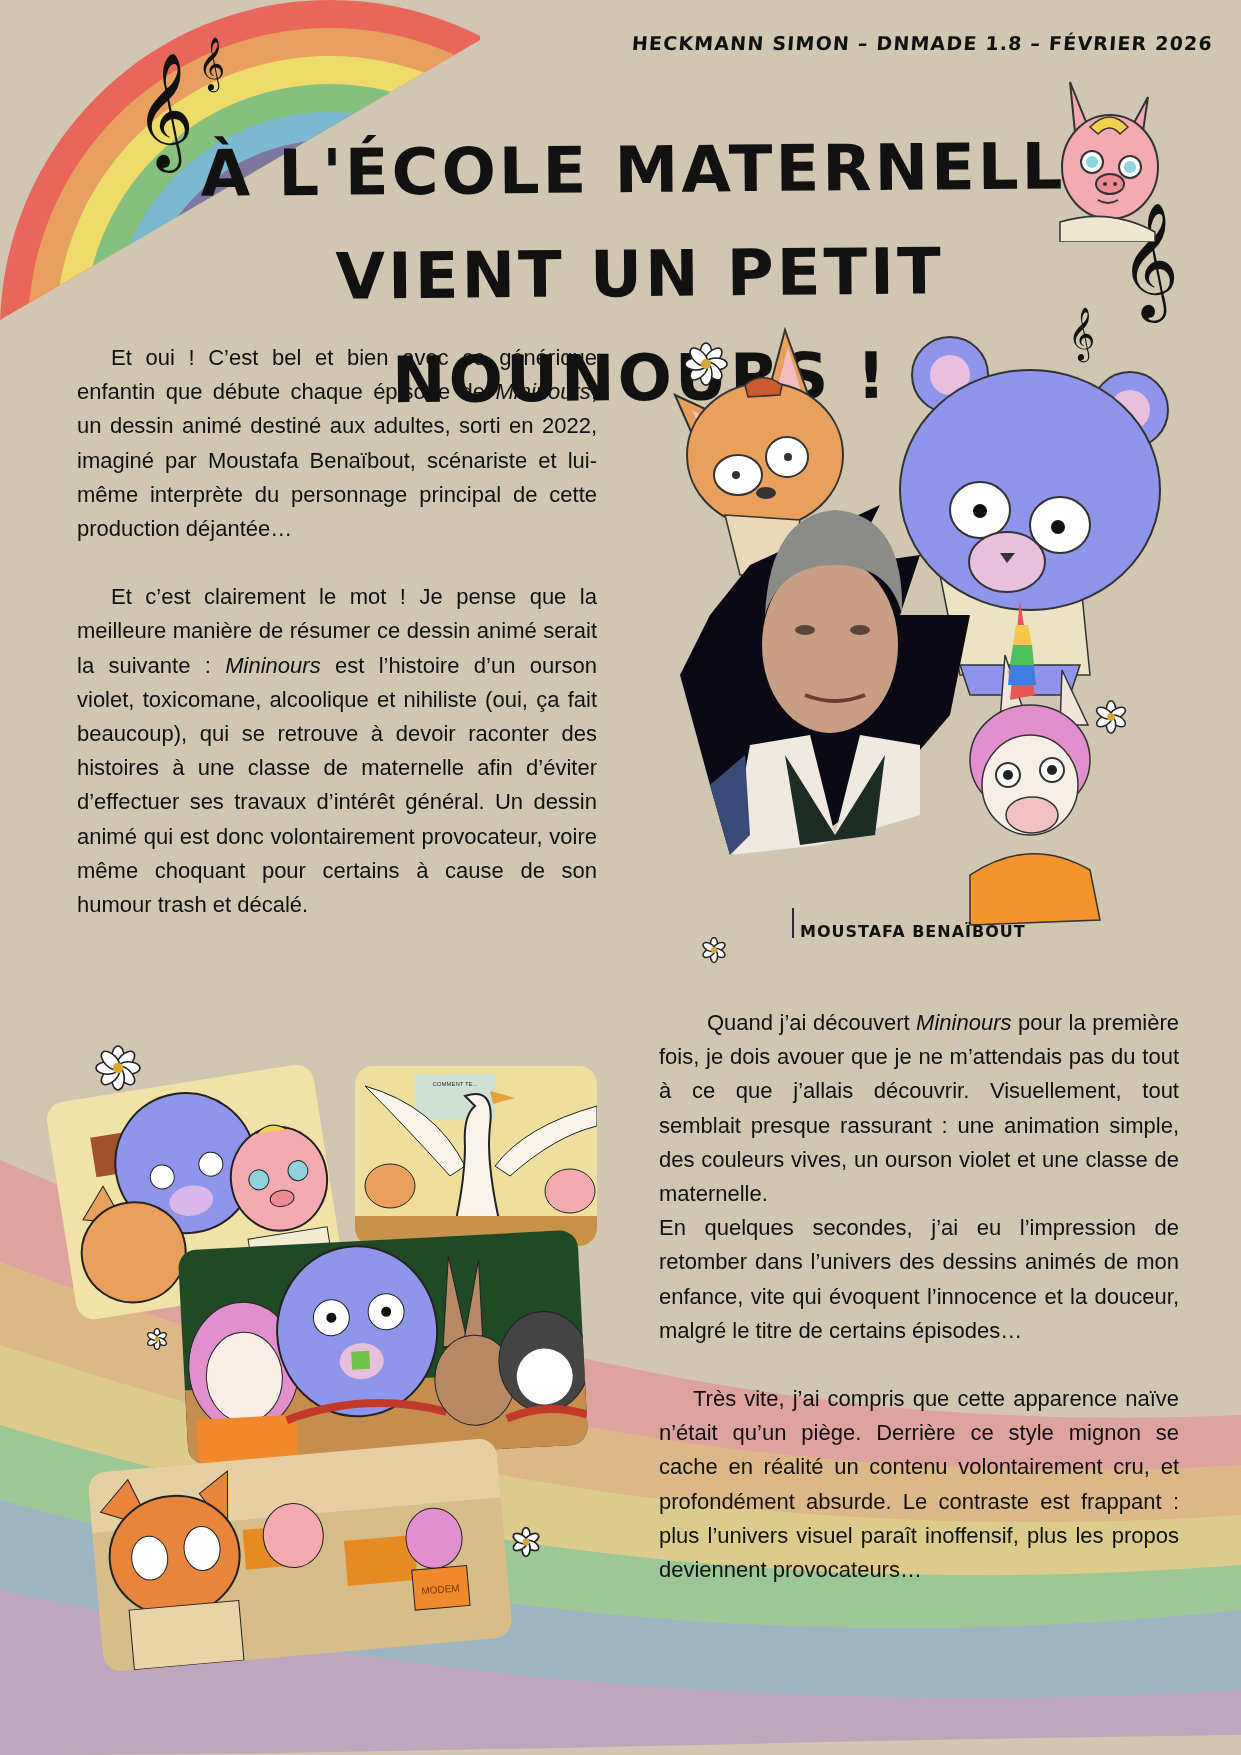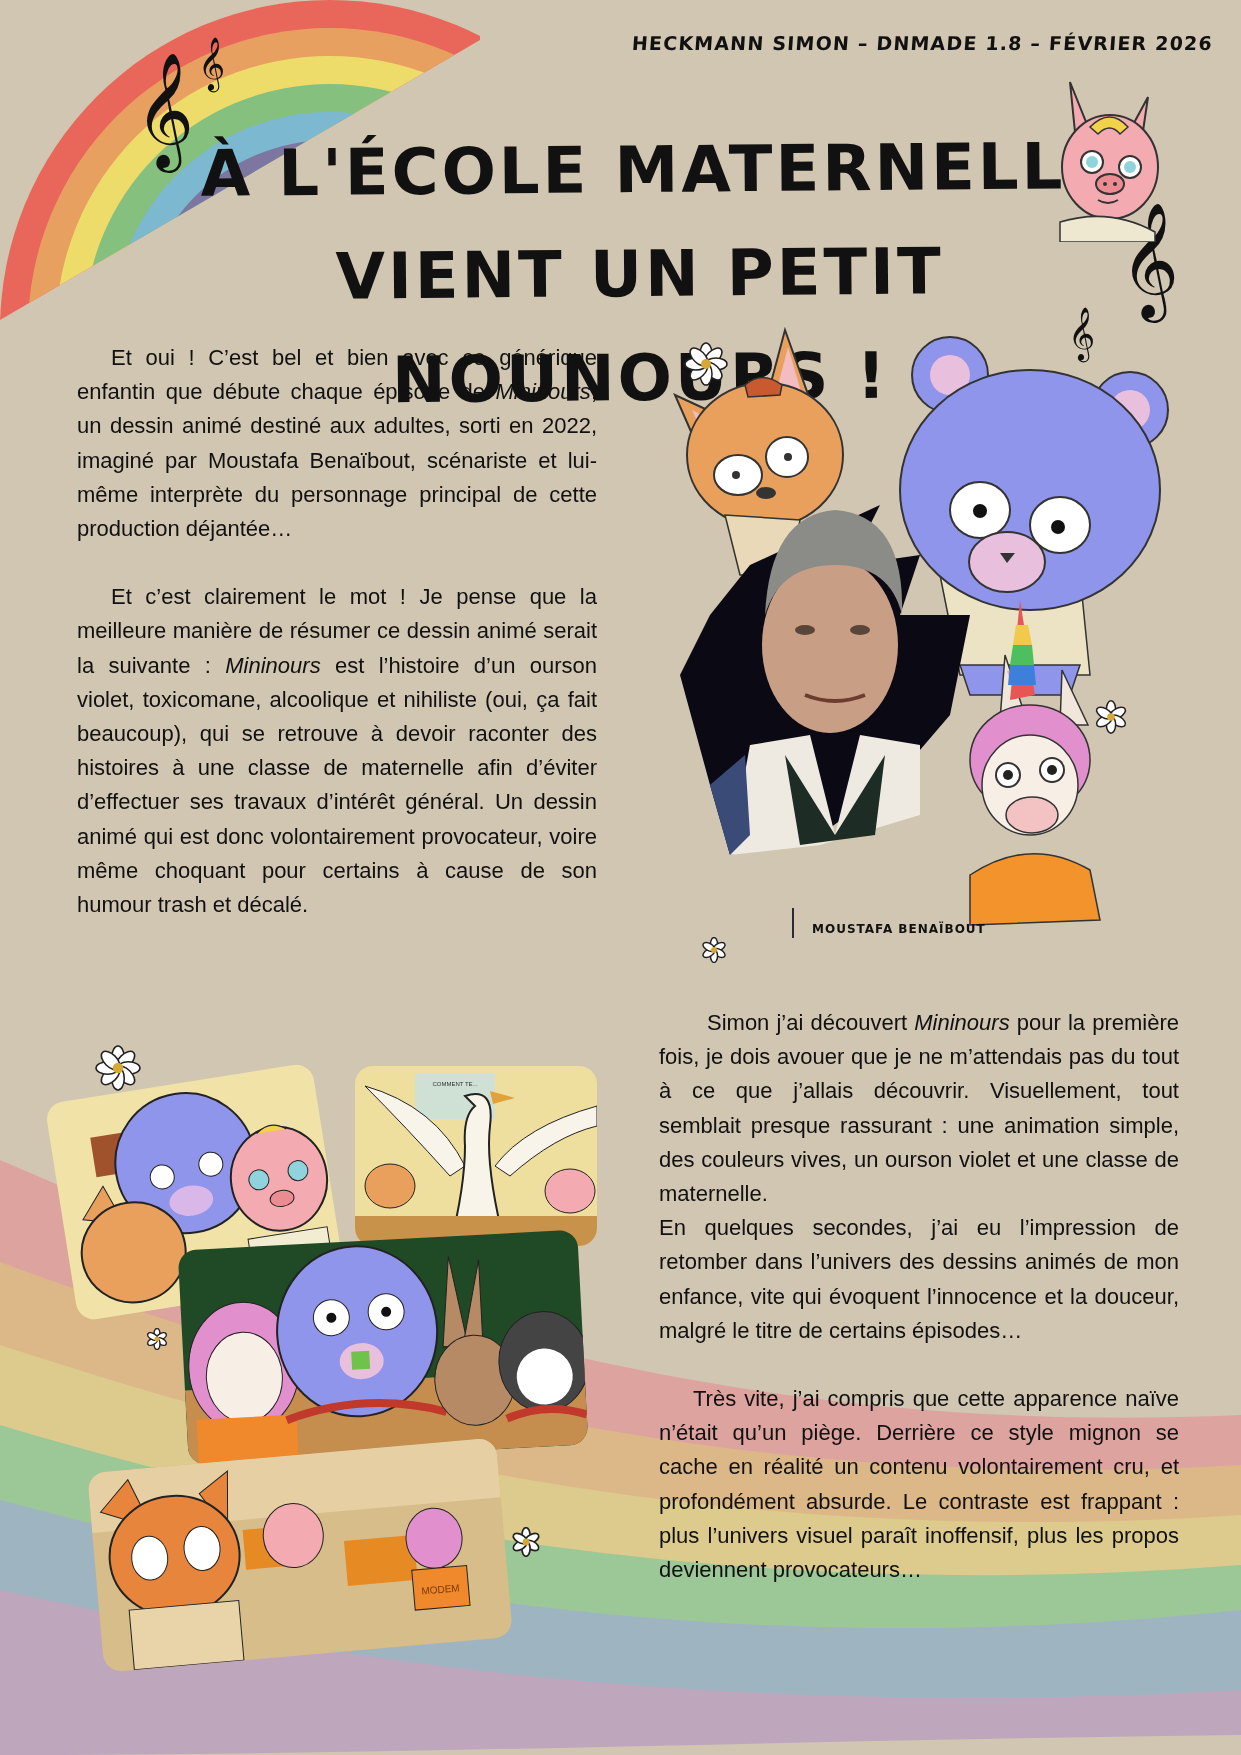--- a/index.html
+++ b/index.html
@@ -35,22 +35,22 @@
     .para p.noindent { text-indent: 0; }
     .para p + p.gap { margin-top: 34px; }
     .para em { font-style: italic; }
 
     .clef { position: absolute; font-family: "DejaVu Serif", serif; color: #111; line-height: 1; }
 
     .daisy { position: absolute; }
 
     .caption {
       position: absolute; left: 800px; top: 922px;
-      font-family: "DejaVu Sans", sans-serif; font-weight: bold; font-size: 12px;
-      letter-spacing: 1px; text-transform: uppercase; margin-left: 12px;
+      font-family: "DejaVu Sans", sans-serif; font-weight: bold; font-size: 16px;
+      letter-spacing: 1px; text-transform: uppercase;
     }
     .caption-bar { position: absolute; left: 792px; top: 908px; width: 2px; height: 30px; background: #2a2a3a; }
 
     .card { position: absolute; border-radius: 18px; overflow: hidden; }
   </style>
 </head>
 <body>
 
 <svg class="bg" viewBox="0 0 1241 1755">
 
@@ -321,16 +321,16 @@
       <ellipse cx="108" cy="85" rx="18" ry="22" fill="#fff" stroke="#222"></ellipse>
     <rect x="30" y="140" width="110" height="60" fill="#e9d3a9" stroke="#222"></rect>
     <ellipse cx="200" cy="80" rx="30" ry="32" fill="#f3aab0" stroke="#222"></ellipse>
     <ellipse cx="340" cy="95" rx="28" ry="30" fill="#e28fce" stroke="#222"></ellipse>
     <rect x="315" y="125" width="55" height="40" fill="#f0882c" stroke="#222"></rect>
     <text x="342" y="150" font-family="Liberation Sans, sans-serif" font-size="10" text-anchor="middle" fill="#7a3b00">MODEM</text>
   </svg>
 </div>
 
 <div class="para" style="left:659px; top:1006px; width:520px;">
-  <p style="text-indent:48px;"><span>Simon j’ai découvert </span><em>Mininours</em><span> pour la première fois, je dois avouer que je ne m’attendais pas du tout à ce que j’allais découvrir. Visuellement, tout semblait presque rassurant : une animation simple, des couleurs vives, un ourson violet et une classe de maternelle.</span></p>
+  <p style="text-indent:48px;"><span>Quand j’ai découvert </span><em>Mininours</em><span> pour la première fois, je dois avouer que je ne m’attendais pas du tout à ce que j’allais découvrir. Visuellement, tout semblait presque rassurant : une animation simple, des couleurs vives, un ourson violet et une classe de maternelle.</span></p>
   <p class="noindent">En quelques secondes, j’ai eu l’impression de retomber dans l’univers des dessins animés de mon enfance, vite qui évoquent l’innocence et la douceur, malgré le titre de certains épisodes…</p>
   <p class="gap">Très vite, j’ai compris que cette apparence naïve n’était qu’un piège. Derrière ce style mignon se cache en réalité un contenu volontairement cru, et profondément absurde. Le contraste est frappant : plus l’univers visuel paraît inoffensif, plus les propos deviennent provocateurs…</p>
 </div>
 
 </body></html>

